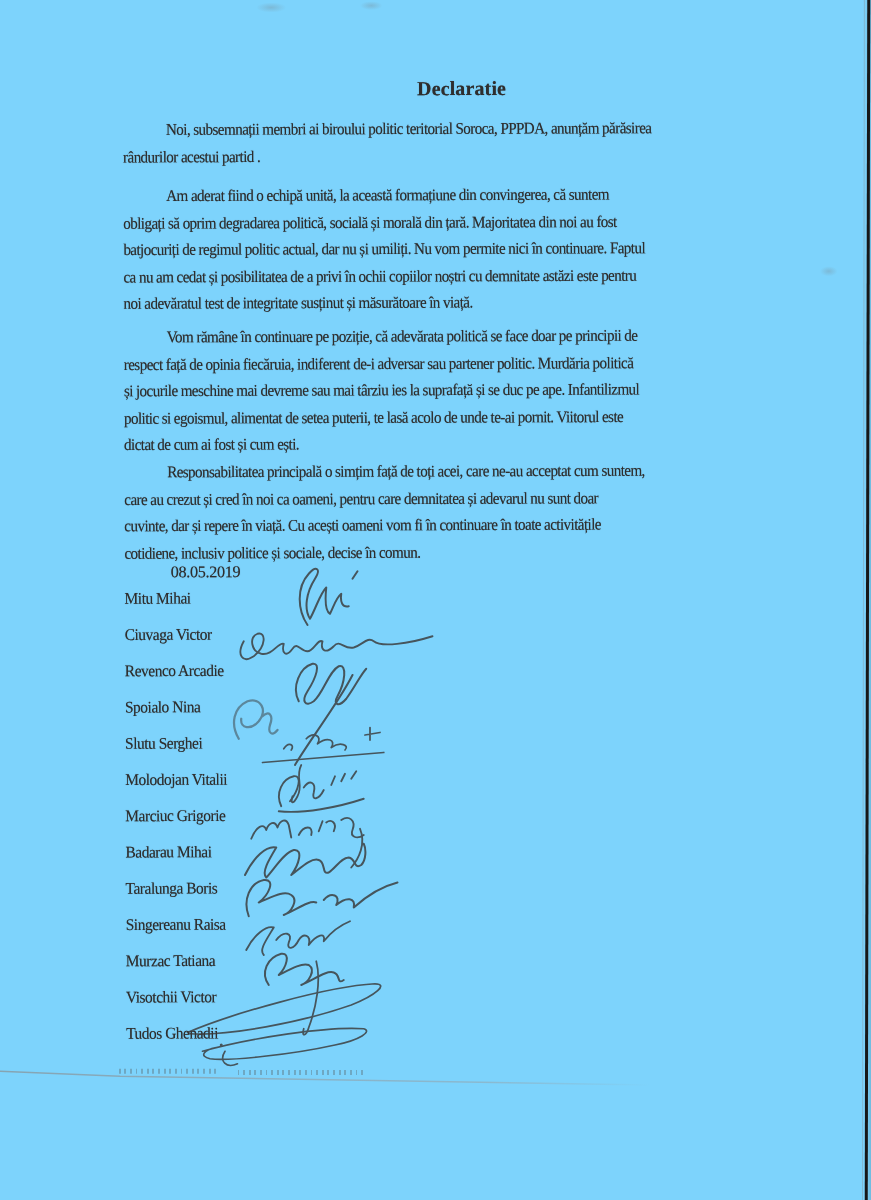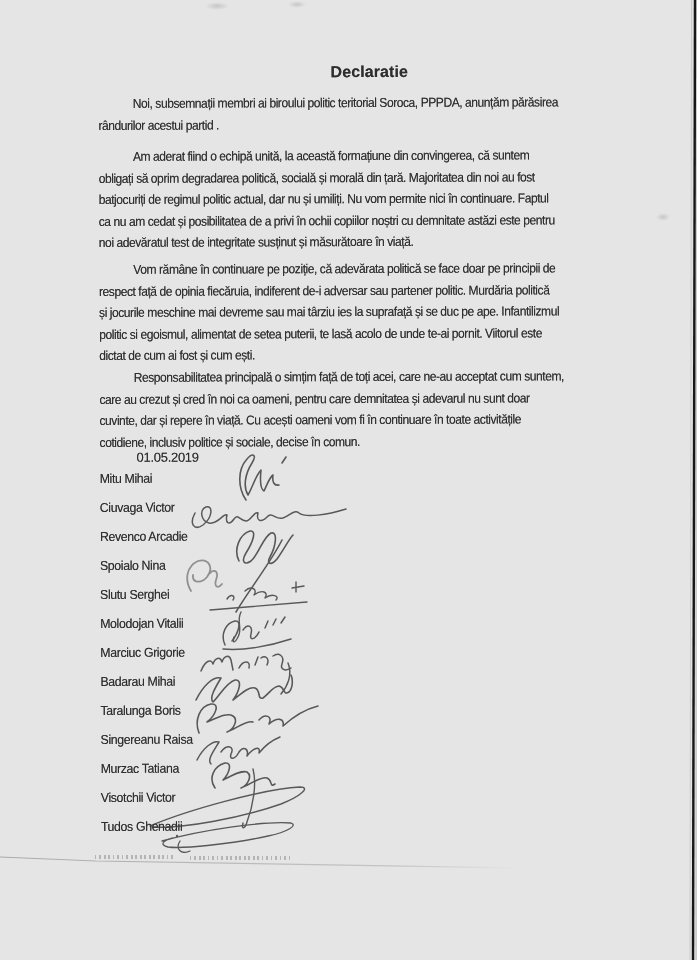--- a/index.html
+++ b/index.html
@@ -1,19 +1,19 @@
 <!DOCTYPE html>
 <html><head>
 <meta charset="utf-8">
 <style>
   html,body { margin:0; padding:0; background:#ffffff; }
   .page {
     position:relative; width:697px; height:960px;
-    background:#e5e5e5; overflow:hidden;
-    font-family:Liberation Sans, sans-serif;
+    background:#7dd3fc; overflow:hidden;
+    font-family:Liberation Serif, serif;
     color:#2e2e2e;
   }
   .content {
     position:absolute; left:98px; top:0; width:542px; height:960px;
     transform:rotate(-0.2deg); transform-origin:left top;
   }
   .doc-title {
     position:absolute; top:64px; left:0; width:100%;
     text-align:center; font-weight:bold; font-size:16px;
     letter-spacing:0.1px;
@@ -85,21 +85,21 @@
       <div class="line">dictat de cum ai fost și cum ești.</div>
     </div>
 
     <div class="para p4">
       <div class="line indent">Responsabilitatea principală o simțim față de toți acei, care ne-au acceptat cum suntem,</div>
       <div class="line">care au crezut și cred în noi ca oameni,  pentru care demnitatea și adevarul nu sunt doar</div>
       <div class="line">cuvinte, dar și repere în viață. Cu acești oameni vom fi în continuare în toate activitățile</div>
       <div class="line">cotidiene, inclusiv politice și sociale, decise în comun.</div>
     </div>
 
-    <div class="date-line">01.05.2019</div>
+    <div class="date-line">08.05.2019</div>
 
     <div class="names">
       <div class="name-row">Mitu Mihai</div>
       <div class="name-row">Ciuvaga Victor</div>
       <div class="name-row">Revenco Arcadie</div>
       <div class="name-row">Spoialo Nina</div>
       <div class="name-row">Slutu Serghei</div>
       <div class="name-row">Molodojan Vitalii</div>
       <div class="name-row">Marciuc Grigorie</div>
       <div class="name-row">Badarau Mihai</div>

